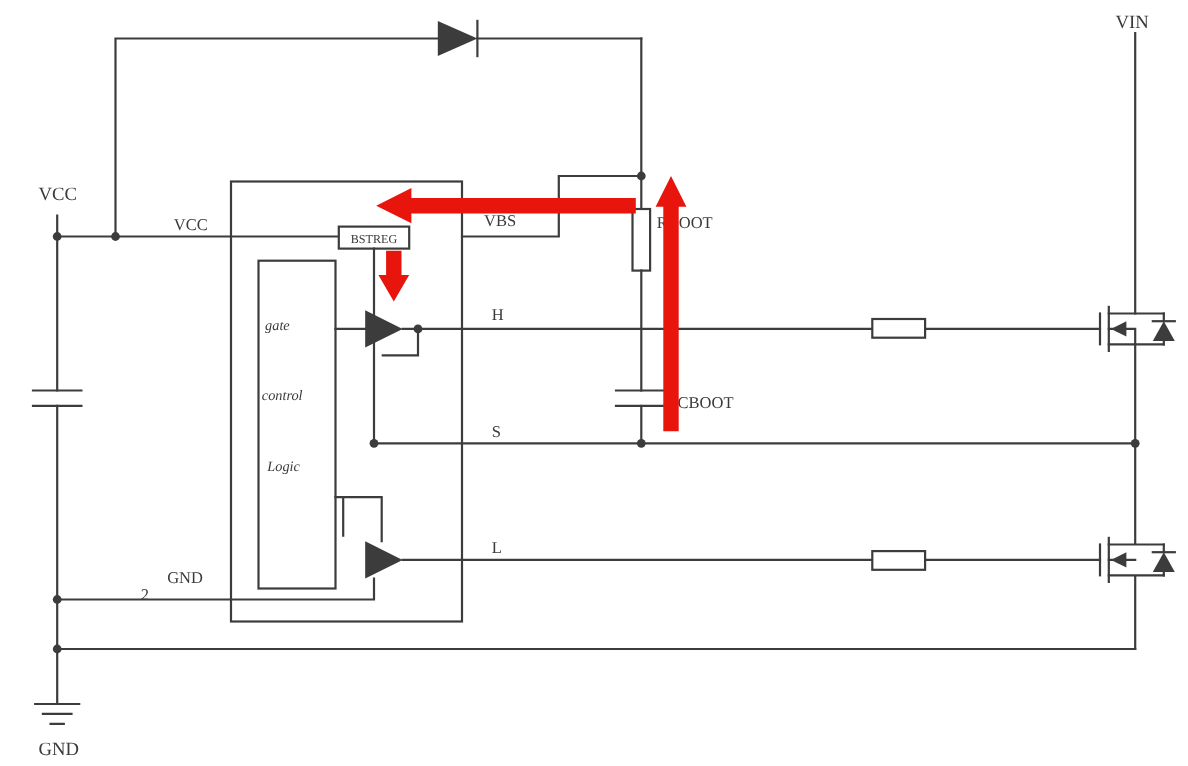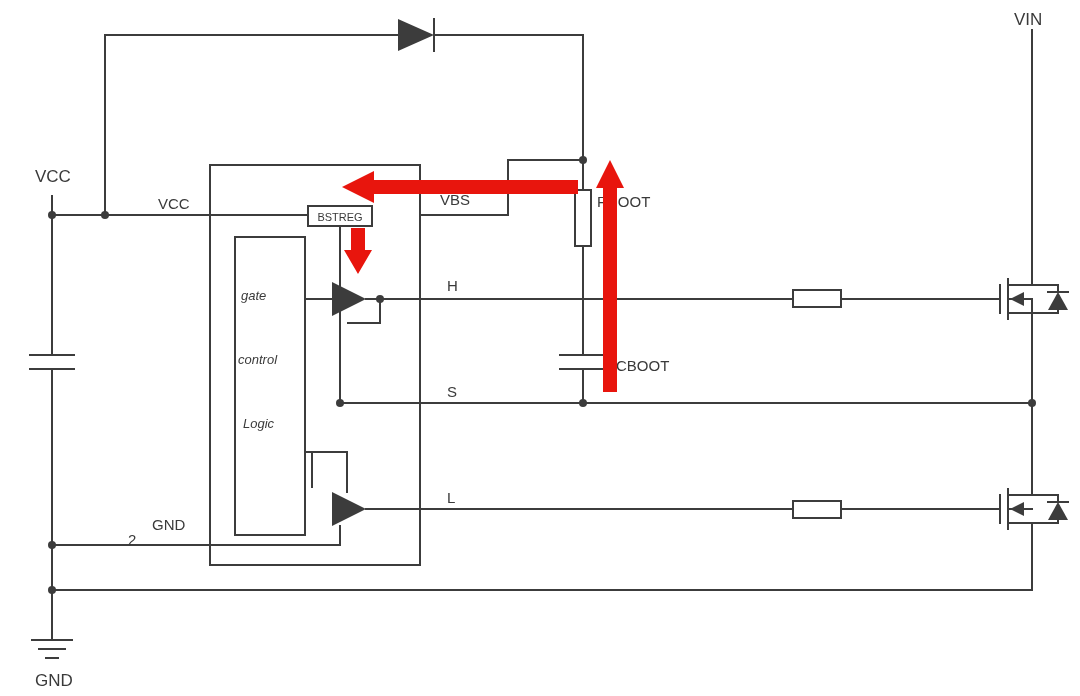--- a/index.html
+++ b/index.html
@@ -1,17 +1,17 @@
 <!DOCTYPE html>
 <html style="--wire: #3c3c3c; --annotation: #e8150d; --bg: #ffffff; --compfill: #ffffff;"><head>
 <meta charset="utf-8">
 <style>
   html,body{margin:0;padding:0;background:#fff;}
   .stage{position:relative;width:1080px;height:696px;background:var(--bg,#ffffff);overflow:hidden;
-         font-family:Liberation Sans, sans-serif;}
+         font-family:Liberation Serif, serif;}
   svg{display:block;}
   .wire{stroke:var(--wire,#3c3c3c);stroke-width:2;fill:none;stroke-linecap:square;}
   .box{stroke:var(--wire,#3c3c3c);stroke-width:2;fill:none;}
   .comp{stroke:var(--wire,#3c3c3c);stroke-width:2;fill:var(--compfill,#ffffff);}
   .fill{fill:var(--wire,#3c3c3c);stroke:none;}
   .dot{fill:var(--wire,#3c3c3c);stroke:none;}
   .annot{fill:var(--annotation,#e8150d);stroke:none;}
   .lbl{fill:#3a3a3a;}
   .lbl-lg{font-size:17px;}
   .lbl-md{font-size:15px;}

